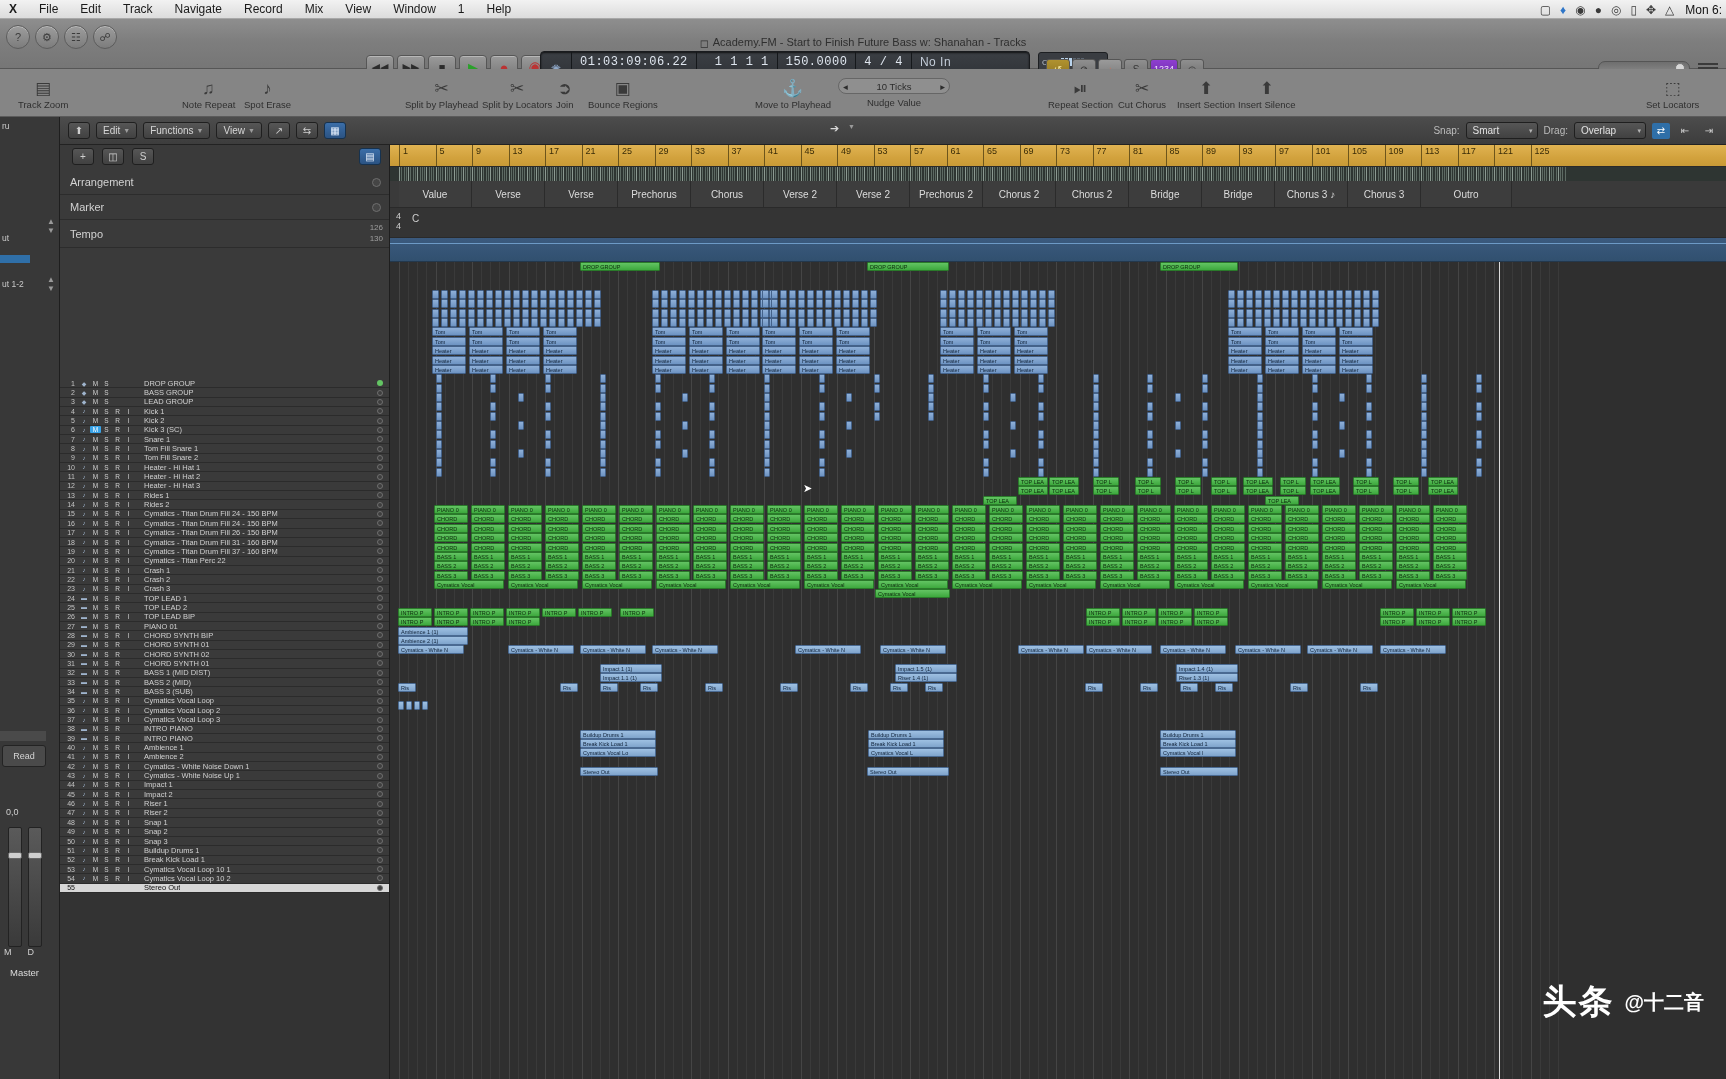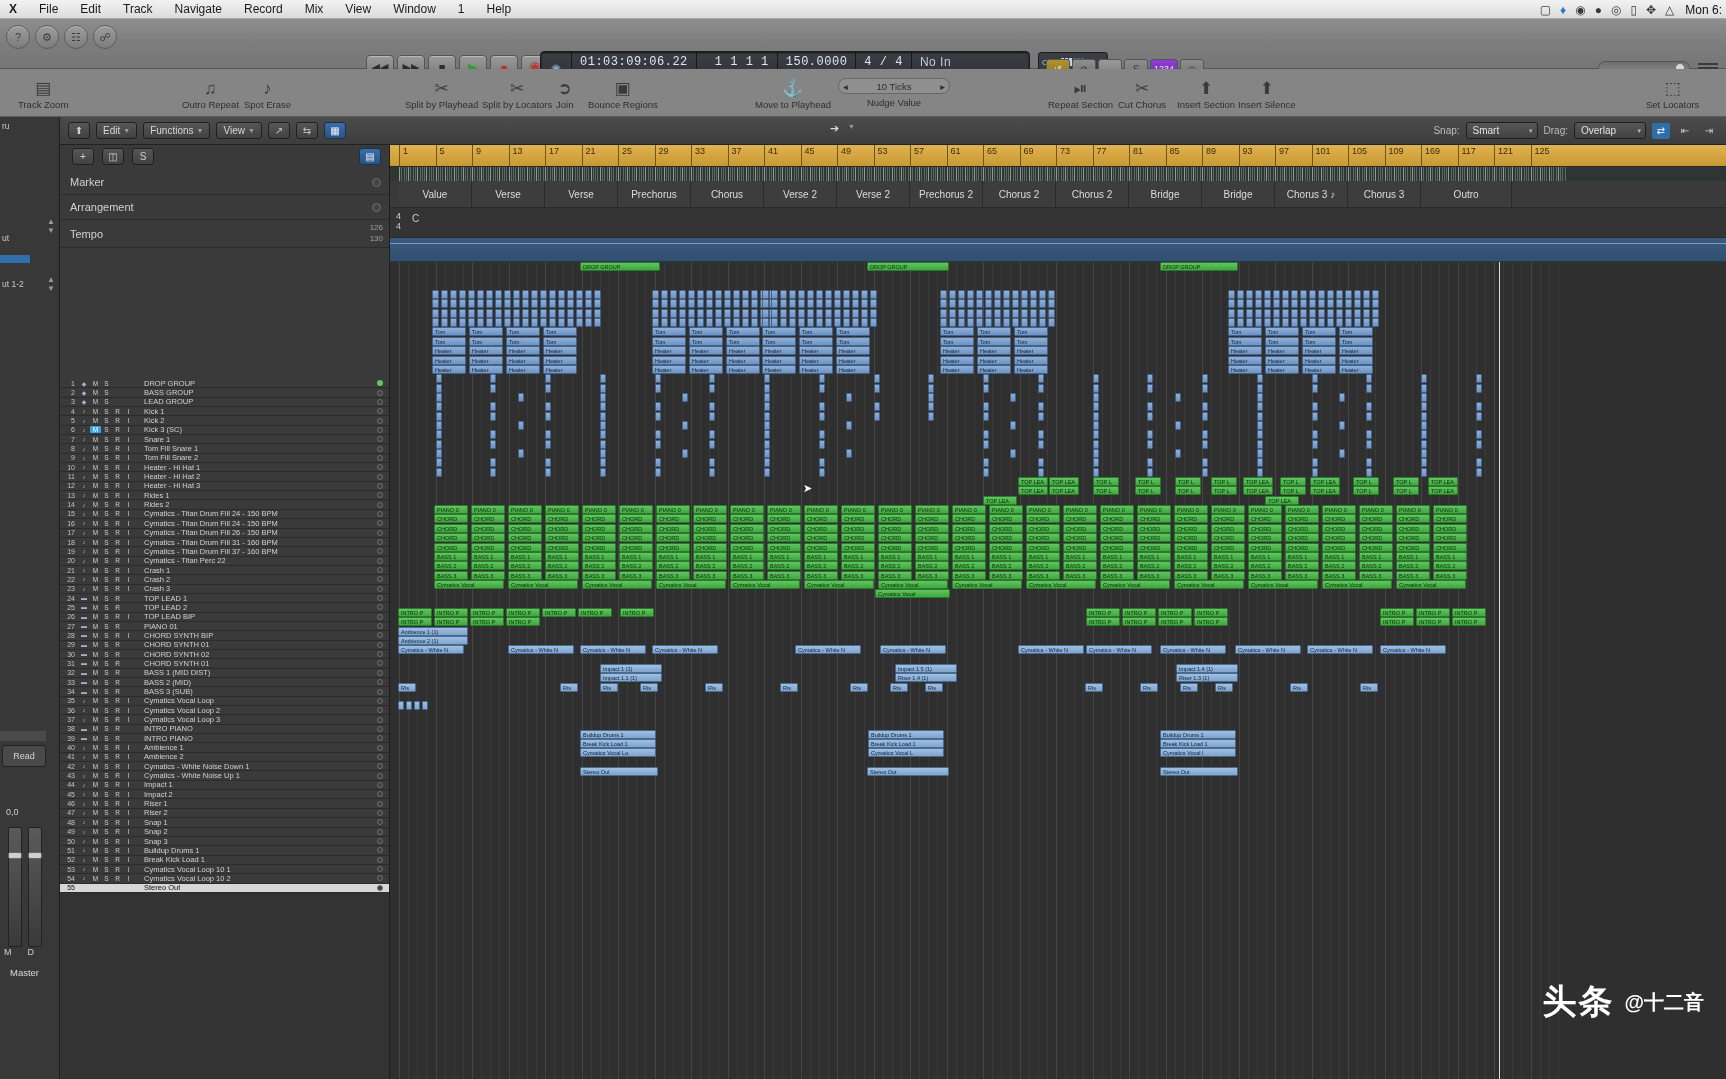--- a/index.html
+++ b/index.html
@@ -253,20 +253,23 @@
     <span class="si">●</span>
     <span class="si">◎</span>
     <span class="si">▯</span>
     <span class="si">✥</span>
     <span class="si">△</span>
     <span class="clock">Mon 6:</span>
   </div>
 </div>
 
 <div id="ctrlbar">
+  <div id="winTitle">
+    <span id="winTitleIcon">◻</span><span>Academy.FM - Start to Finish Future Bass w: Shanahan - Tracks</span>
+  </div>
 
   <div class="cb-left">
     <div class="rndbtn">?</div>
     <div class="rndbtn">⚙</div>
     <div class="rndbtn">☷</div>
     <div class="rndbtn">☍</div>
   </div>
 
   <div id="transport">
     <div class="tbtn">◀◀</div>
@@ -347,21 +350,21 @@
   </div>
 </div>
 
 <div id="icontool">
   <div class="tool" style="left:18px">
       <span class="ic">▤</span>
       <span class="tl">Track Zoom</span>
     </div>
   <div class="tool" style="left:182px">
       <span class="ic">♫</span>
-      <span class="tl">Outro Repeat</span>
+      <span class="tl">Note Repeat</span>
     </div>
   <div class="tool" style="left:244px">
       <span class="ic">♪</span>
       <span class="tl">Spot Erase</span>
     </div>
   <div class="tool" style="left:405px">
       <span class="ic">✂</span>
       <span class="tl">Split by Playhead</span>
     </div>
   <div class="tool" style="left:482px">
@@ -463,25 +466,25 @@
     <span class="zicon">⇥</span>
   </div>
 
   <div id="globalLeft">
     <div class="hicon" id="glPlus" style="position:absolute;left:12px;top:3px">+</div>
     <div class="hicon" style="position:absolute;left:42px;top:3px">◫</div>
     <div class="hicon" style="position:absolute;left:72px;top:3px">S</div>
     <div class="hicon on" style="position:absolute;right:8px;top:3px">▤</div>
     <div style="position:absolute;top:25px;left:0;right:0">
       <div class="glrow">
-          <span class="t">Marker</span>
+          <span class="t">Arrangement</span>
           <span class="dot"></span>
         </div>
       <div class="glrow">
-          <span class="t">Arrangement</span>
+          <span class="t">Marker</span>
           <span class="dot"></span>
         </div>
       <div class="glrow" style="height:28px">
           <span class="t">Tempo</span>
         <span id="tempoVals"><span>126</span><br><span>130</span></span>
       </div>
     </div>
   </div>
 
   <div id="ruler">
@@ -506,21 +509,21 @@
       <div class="tk" style="left: 666px;">73</div>
       <div class="tk" style="left: 702.5px;">77</div>
       <div class="tk" style="left: 739px;">81</div>
       <div class="tk" style="left: 775.5px;">85</div>
       <div class="tk" style="left: 812px;">89</div>
       <div class="tk" style="left: 848.5px;">93</div>
       <div class="tk" style="left: 885px;">97</div>
       <div class="tk" style="left: 921.5px;">101</div>
       <div class="tk" style="left: 958px;">105</div>
       <div class="tk" style="left: 994.5px;">109</div>
-      <div class="tk" style="left: 1031px;">169</div>
+      <div class="tk" style="left: 1031px;">113</div>
       <div class="tk" style="left: 1067.5px;">117</div>
       <div class="tk" style="left: 1104px;">121</div>
       <div class="tk" style="left: 1140.5px;">125</div>
     </div>
   <div id="rulerBeats">
       <span class="bb" style="left: 9px;"></span>
       <span class="b" style="left: 11.2812px;"></span>
       <span class="b" style="left: 13.5625px;"></span>
       <span class="b" style="left: 15.8438px;"></span>
       <span class="bb" style="left: 18.125px;"></span>

